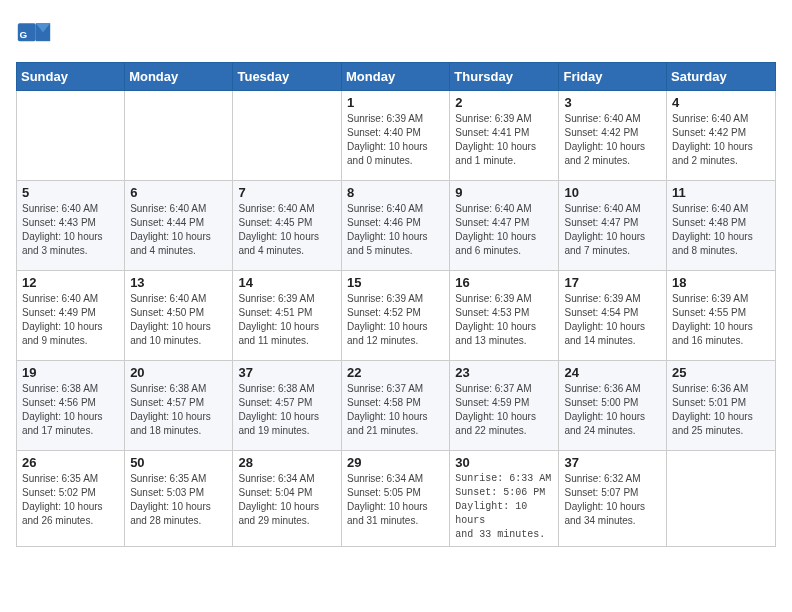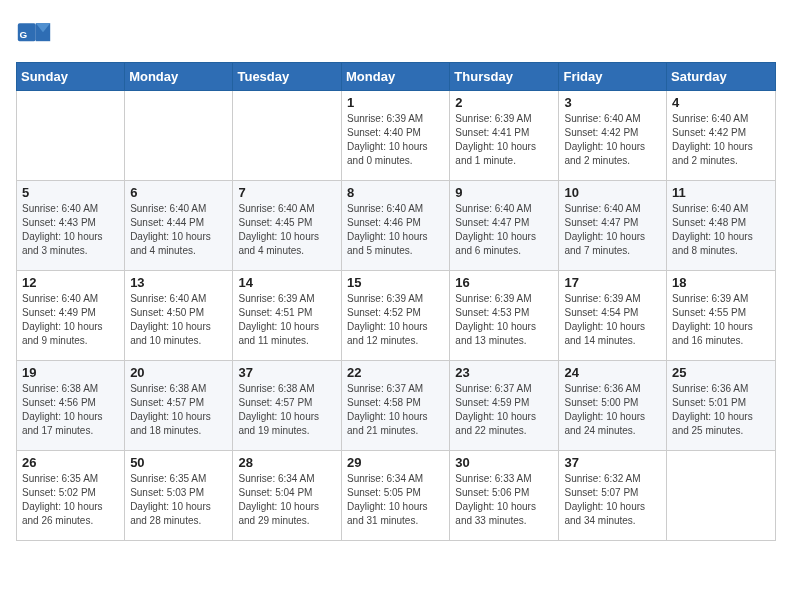--- a/index.html
+++ b/index.html
@@ -340,21 +340,21 @@
         </td>
         <td>
           <span class="day-num">29</span>
           <div class="day-info" style="white-space: pre-line;">Sunrise: 6:34 AM
 Sunset: 5:05 PM
 Daylight: 10 hours
 and 31 minutes.</div>
         </td>
         <td>
           <span class="day-num">30</span>
-          <div class="day-info" style="white-space: pre-line;">Sunrise: 6:33 AM
+          <div class="day-info" style="white-space: pre-line; font-family: Liberation Mono, monospace;">Sunrise: 6:33 AM
 Sunset: 5:06 PM
 Daylight: 10 hours
 and 33 minutes.</div>
         </td>
         <td>
           <span class="day-num">37</span>
           <div class="day-info" style="white-space: pre-line;">Sunrise: 6:32 AM
 Sunset: 5:07 PM
 Daylight: 10 hours
 and 34 minutes.</div>

